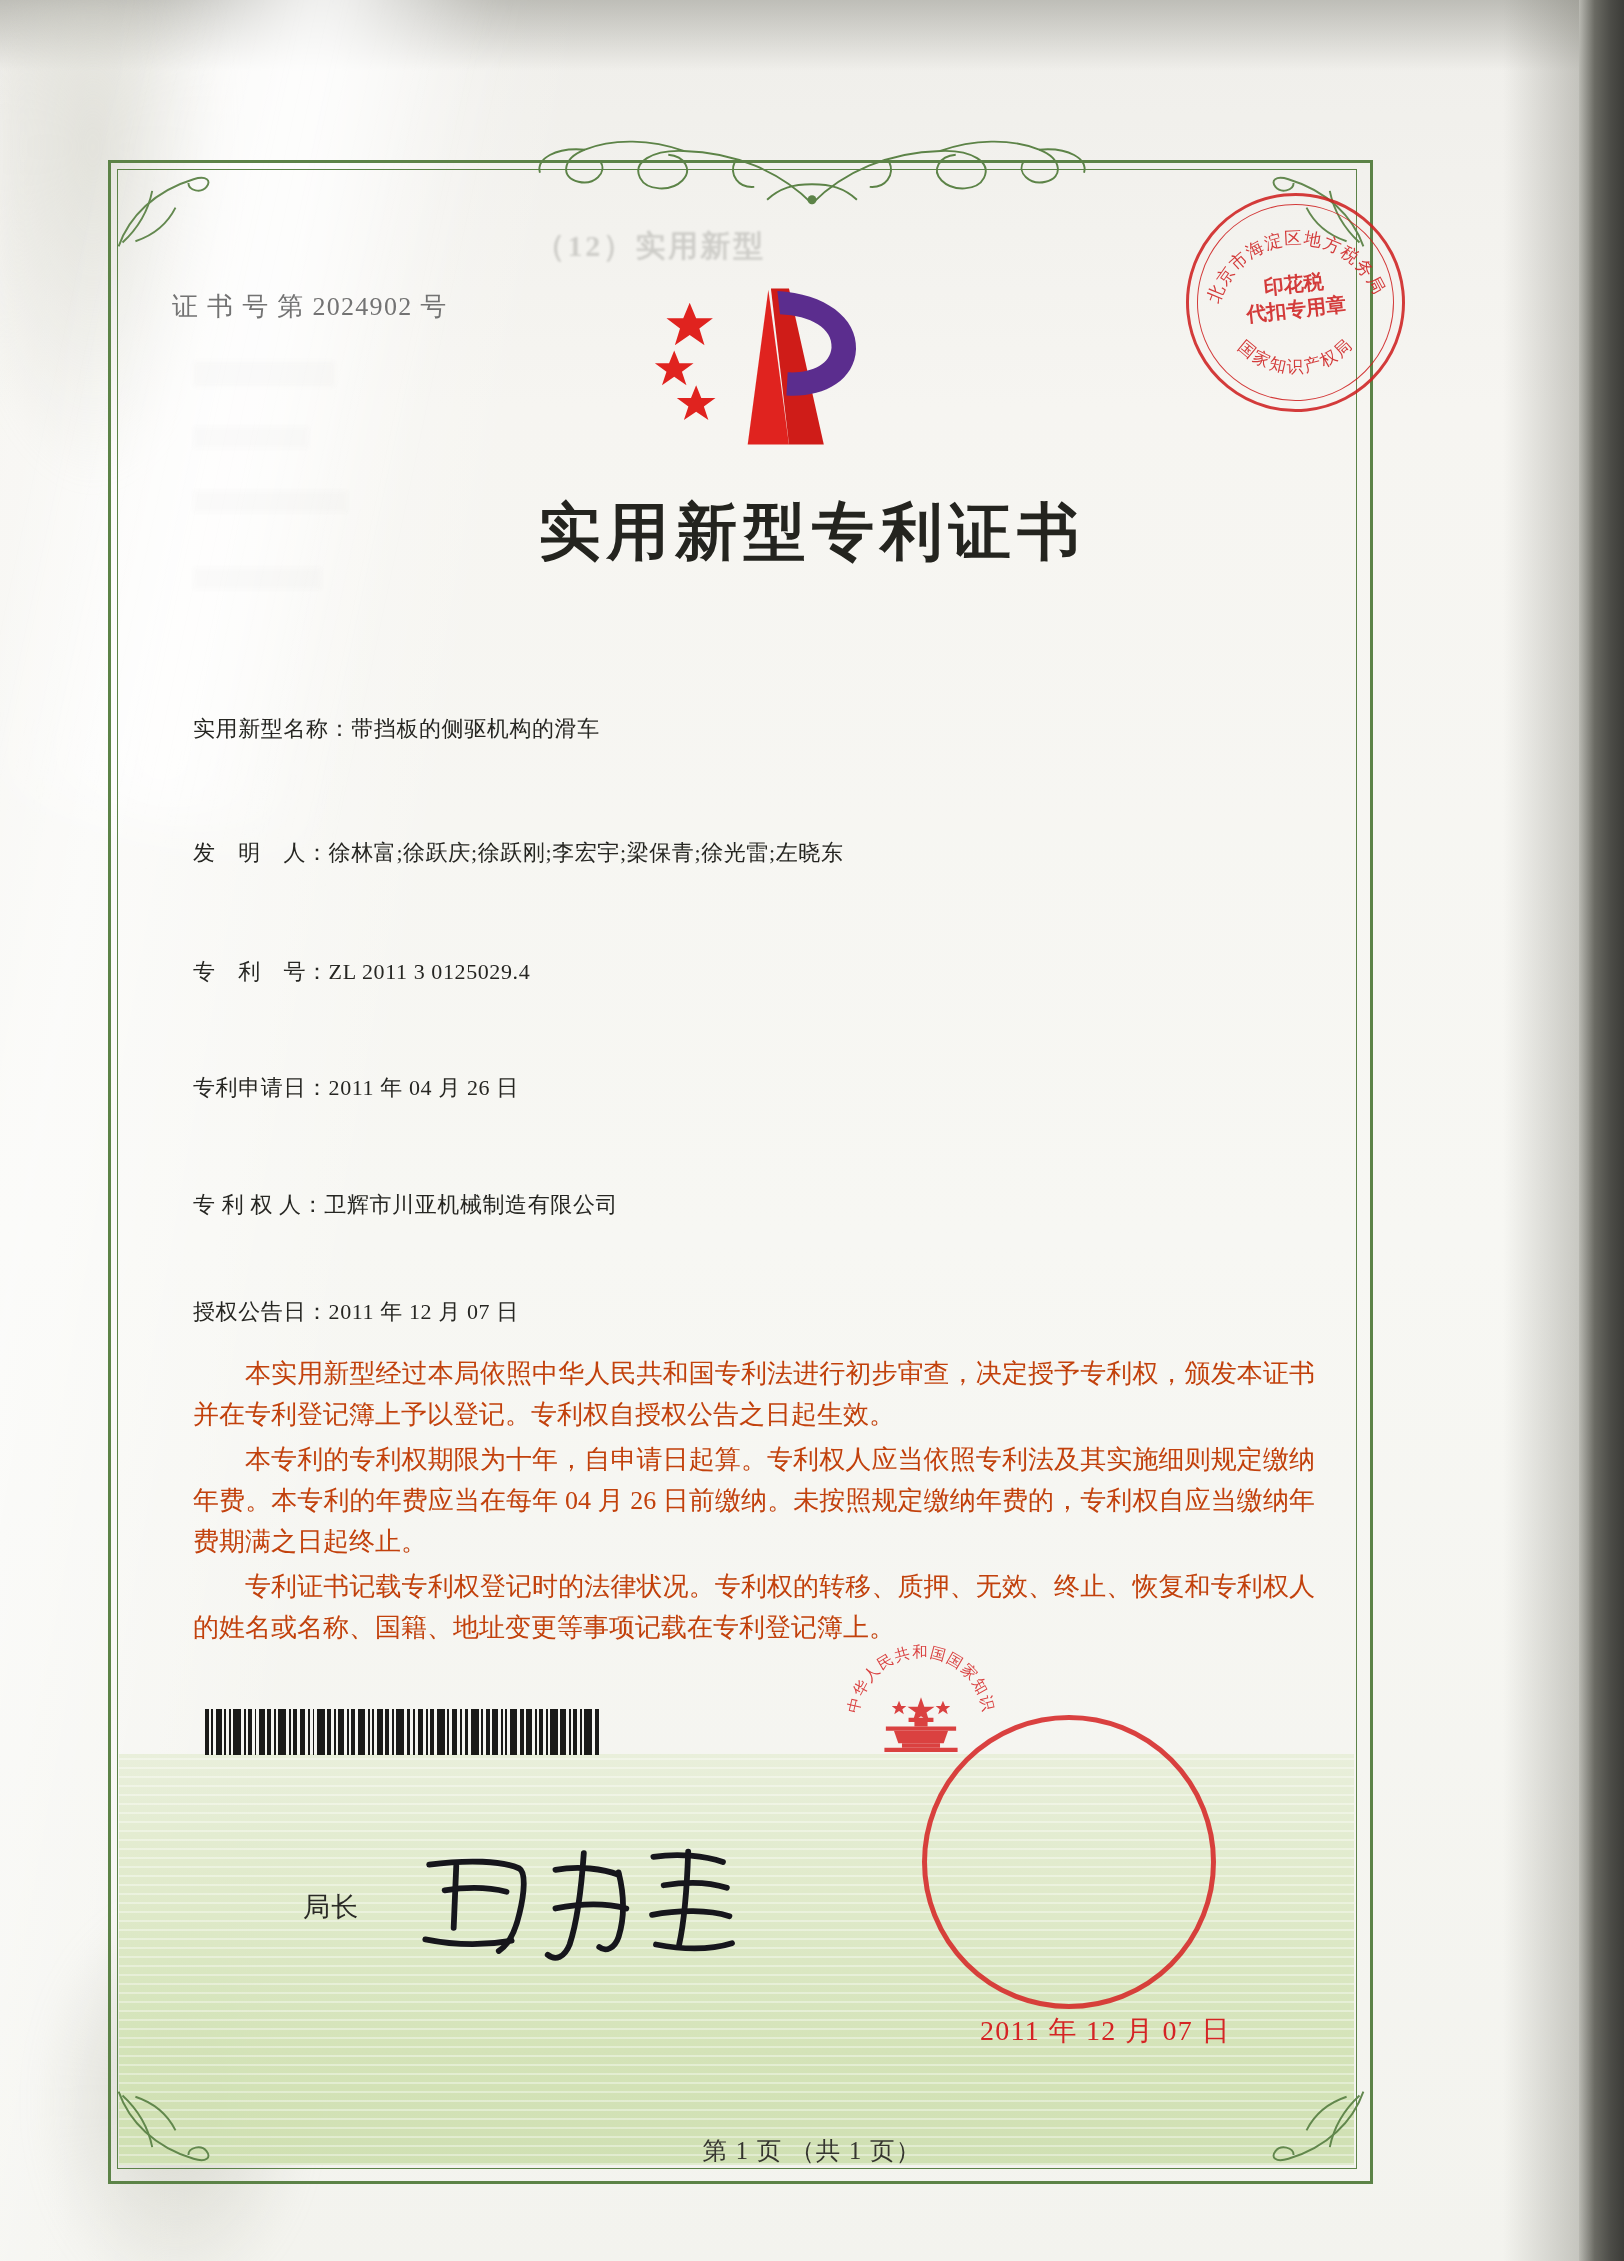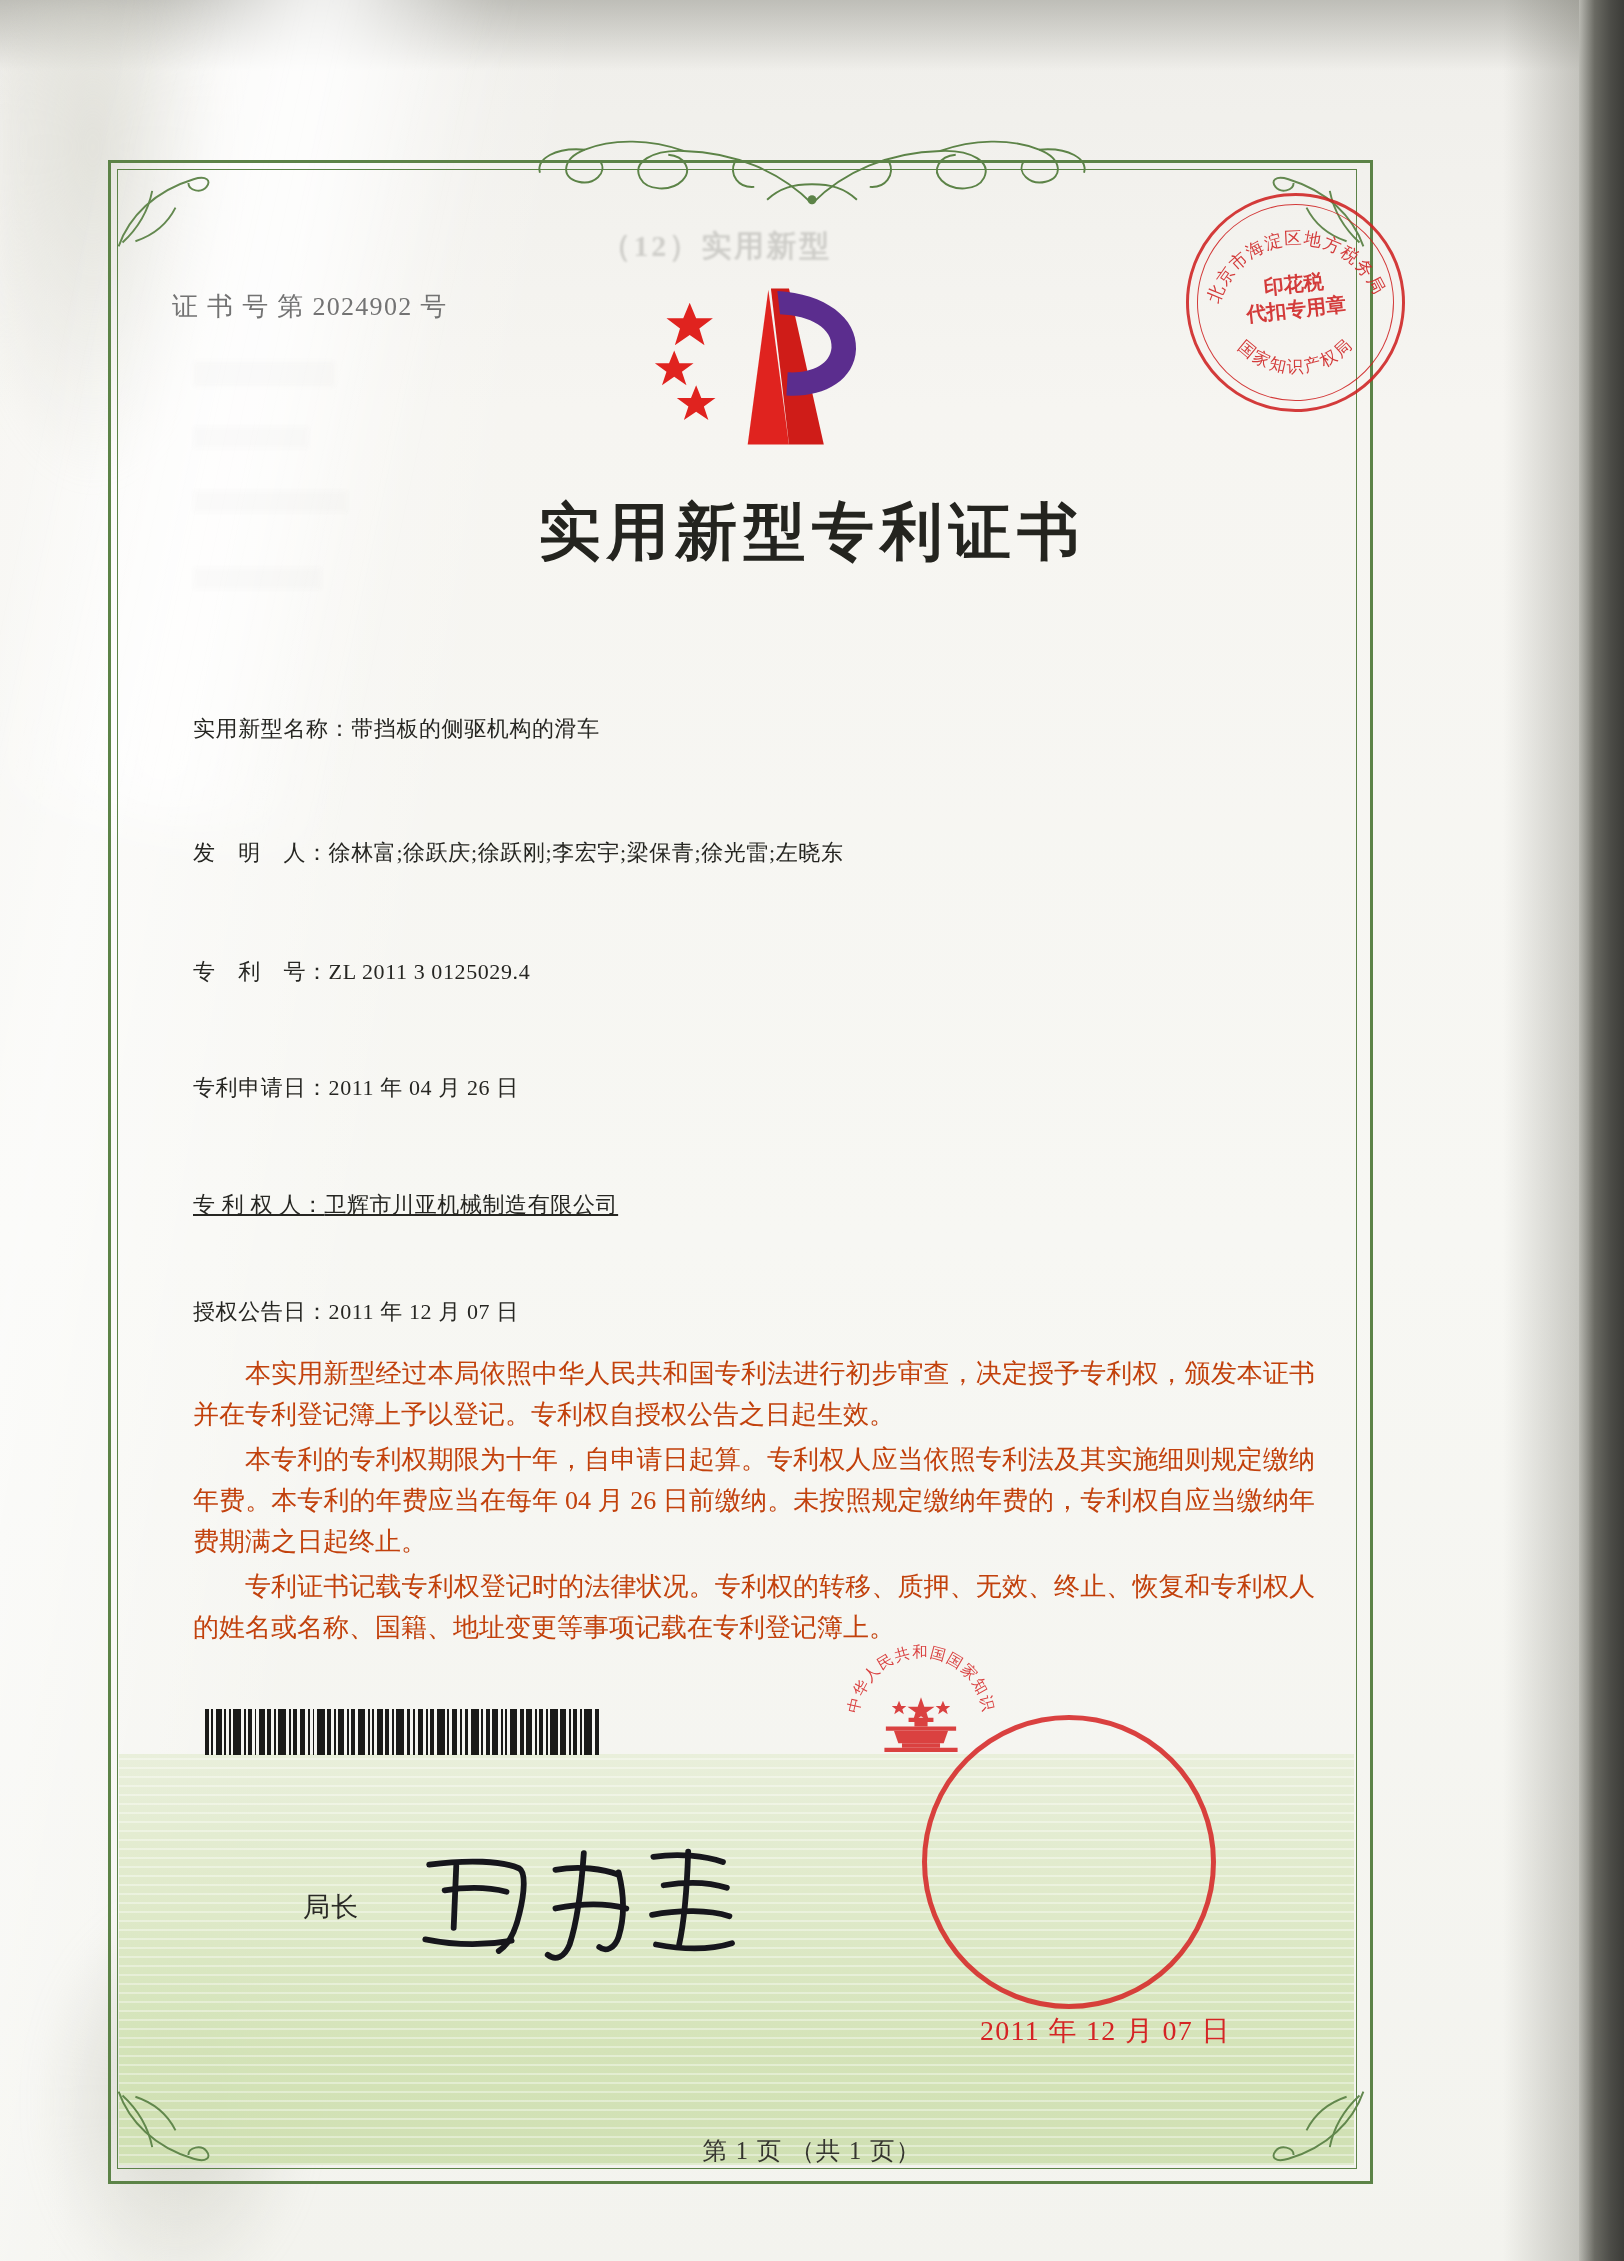--- a/index.html
+++ b/index.html
@@ -271,21 +271,21 @@
 <div class="page">
 
   <div class="paper"></div>
   <div class="dark-top"></div>
   <div class="glare-2"></div>
   <div class="glare-3"></div>
   <div class="glare-1"></div>
   <div class="edge-right-shadow"></div>
   <div class="edge-right-dark"></div>
 
-  <div class="shadow-text" style="left:601px; top:226px;font-weight:bold;">（12）实用新型</div>
+  <div class="shadow-text" style="left:535px; top:226px;font-weight:bold;">（12）实用新型</div>
   <div class="shadow-text" style="left:193px; top:361px; width:142px; height:26px; background:rgba(90,90,82,.12); filter:blur(2.6px);"></div>
   <div class="shadow-text" style="left:193px; top:426px; width:116px; height:23px; background:rgba(90,90,82,.10); filter:blur(2.6px);"></div>
   <div class="shadow-text" style="left:193px; top:490px; width:155px; height:23px; background:rgba(90,90,82,.10); filter:blur(2.6px);"></div>
   <div class="shadow-text" style="left:193px; top:567px; width:129px; height:23px; background:rgba(90,90,82,.10); filter:blur(2.6px);"></div>
 
   <div class="bottom-band"></div>
 
   <div class="border-outer"></div>
   <div class="border-inner"></div>
 
@@ -378,21 +378,21 @@
   </div>
   <div class="field" style="top:838px;">
     <span class="lbl">发　明　人：</span><span class="val">徐林富;徐跃庆;徐跃刚;李宏宇;梁保青;徐光雷;左晓东</span>
   </div>
   <div class="field" style="top:957px;">
     <span class="lbl">专　利　号：</span><span class="val">ZL 2011 3 0125029.4</span>
   </div>
   <div class="field" style="top:1073px;">
     <span class="lbl">专利申请日：</span><span class="val">2011 年 04 月 26 日</span>
   </div>
-  <div class="field" style="top:1190px;text-decoration:underline;">
+  <div class="field" style="top:1190px;">
     <span class="lbl">专 利 权 人：</span><span class="val">卫辉市川亚机械制造有限公司</span>
   </div>
   <div class="field" style="top:1297px;">
     <span class="lbl">授权公告日：</span><span class="val">2011 年 12 月 07 日</span>
   </div>
 
   <div class="para-block" style="top:1353px;">
     <p>本实用新型经过本局依照中华人民共和国专利法进行初步审查，决定授予专利权，颁发本证书并在专利登记簿上予以登记。专利权自授权公告之日起生效。</p>
     <p>本专利的专利权期限为十年，自申请日起算。专利权人应当依照专利法及其实施细则规定缴纳年费。本专利的年费应当在每年 04 月 26 日前缴纳。未按照规定缴纳年费的，专利权自应当缴纳年费期满之日起终止。</p>
     <p>专利证书记载专利权登记时的法律状况。专利权的转移、质押、无效、终止、恢复和专利权人的姓名或名称、国籍、地址变更等事项记载在专利登记簿上。</p>

